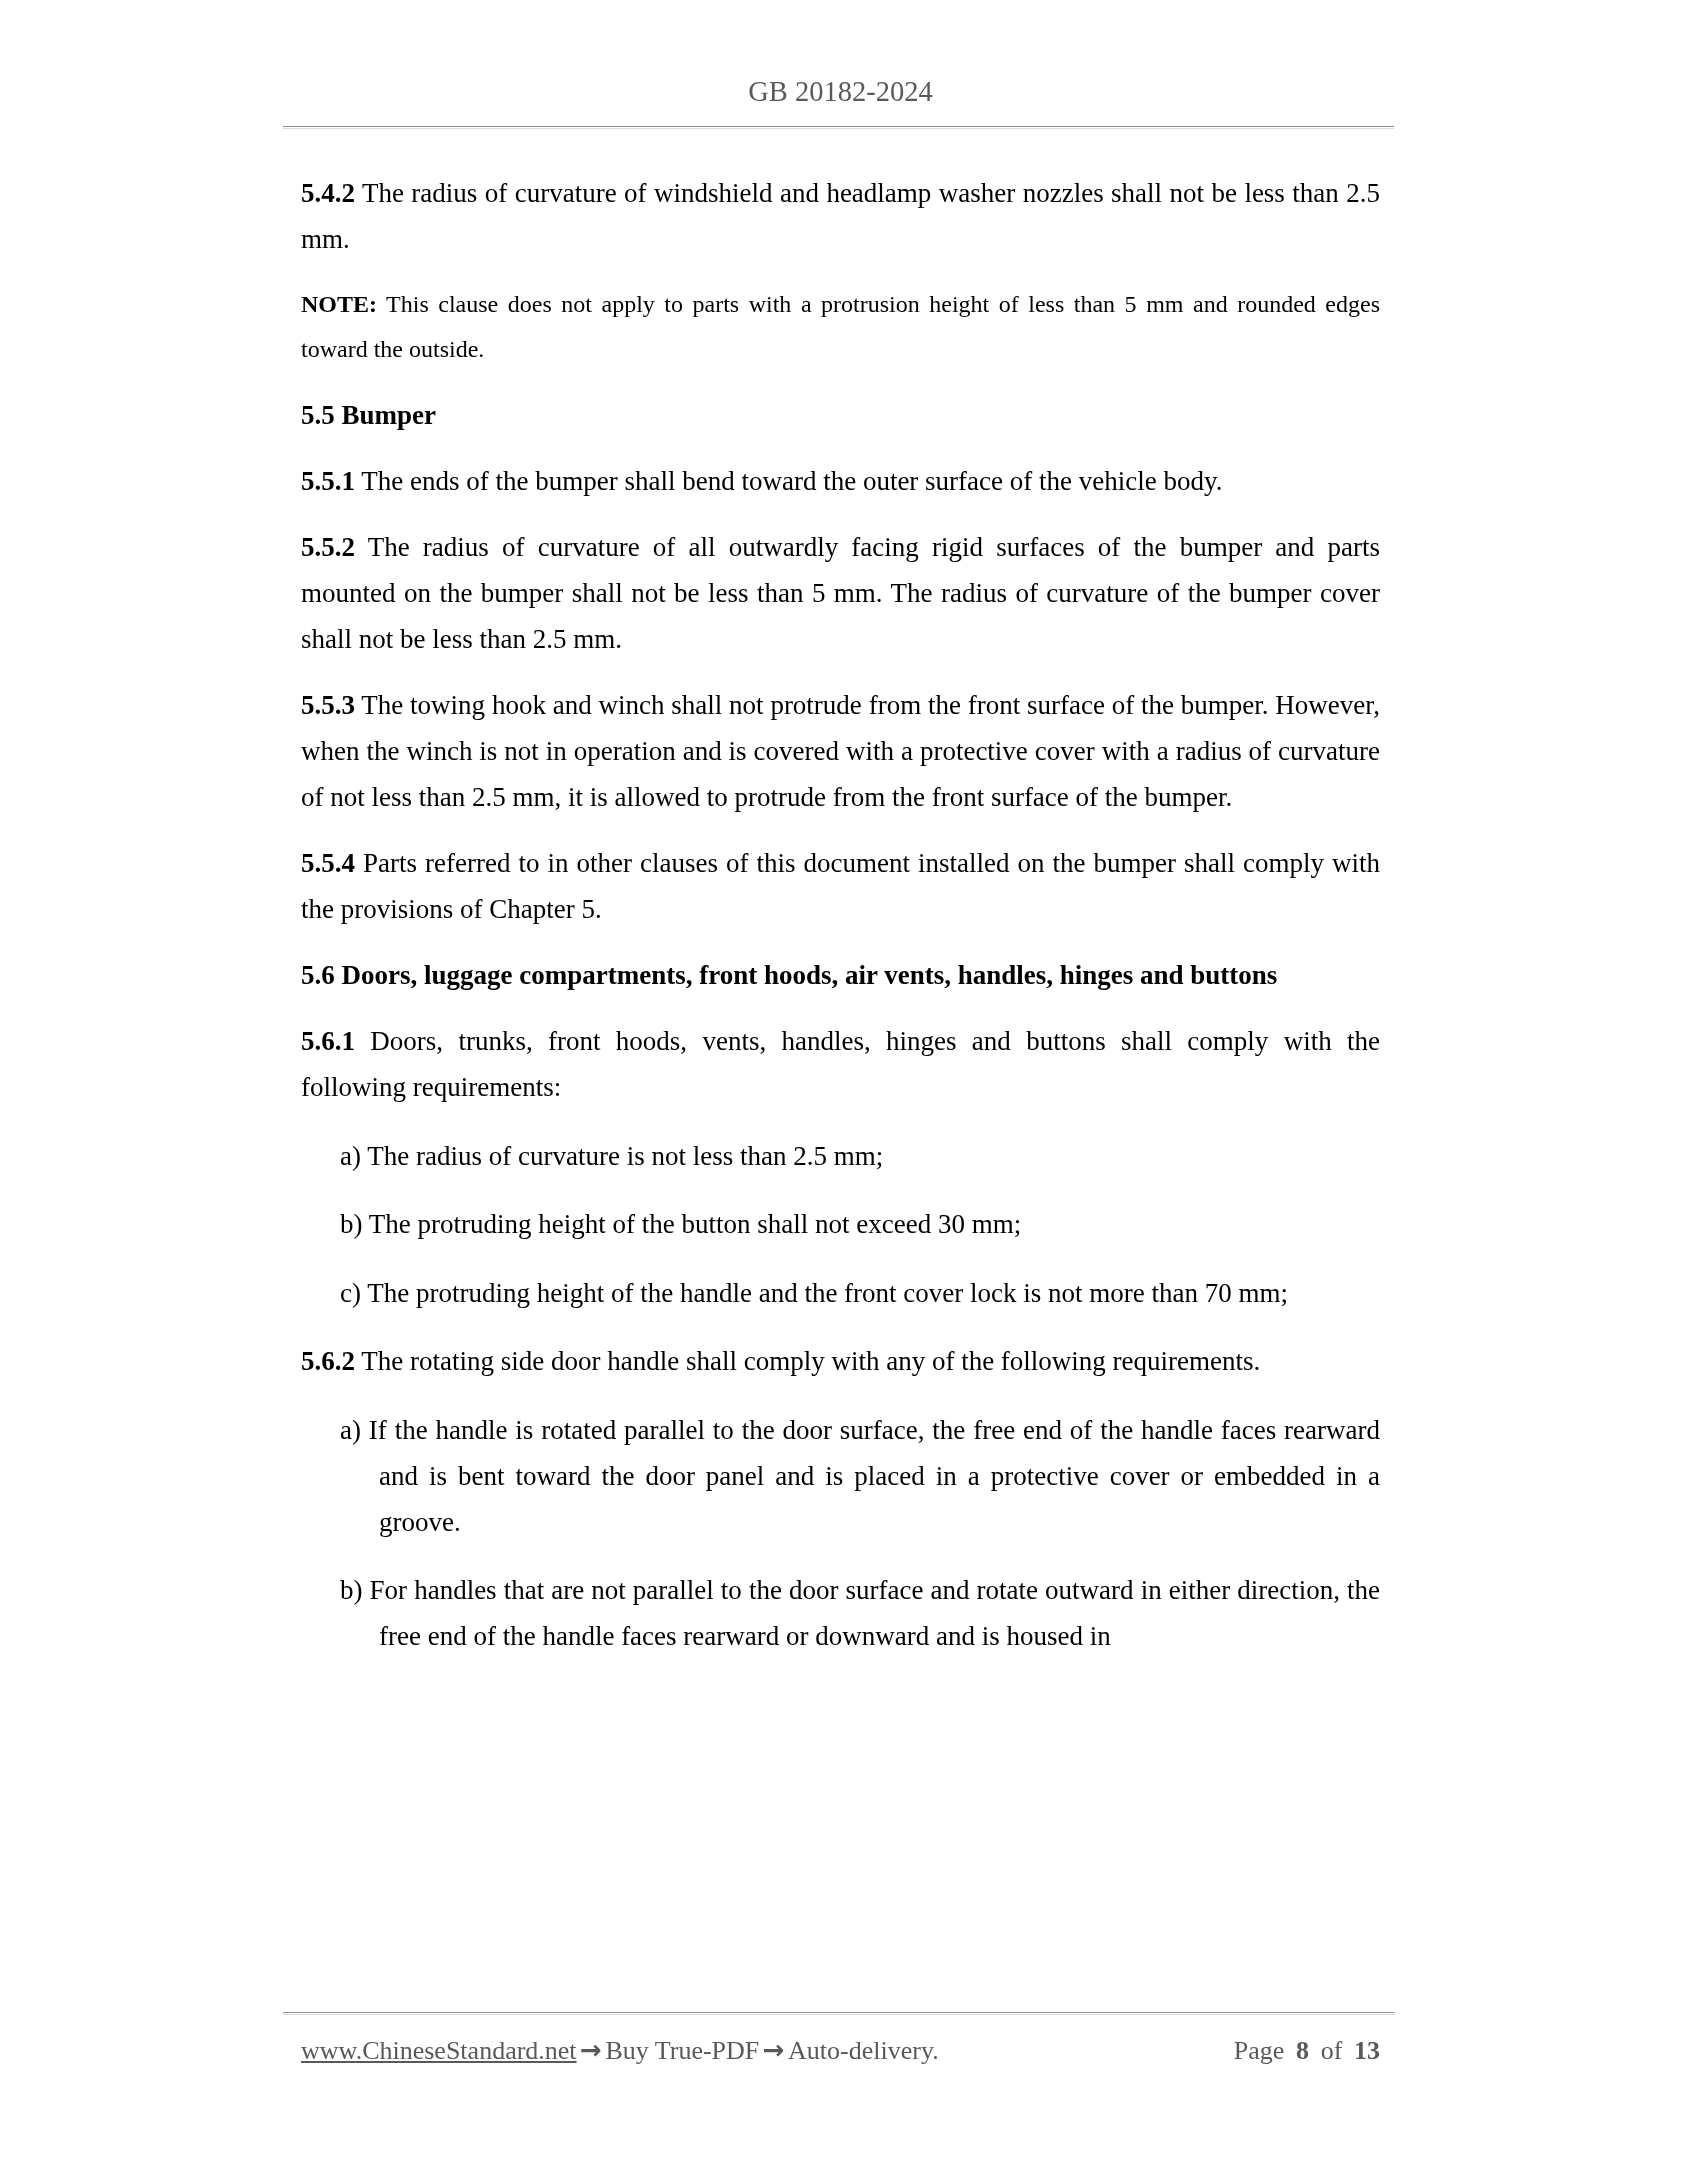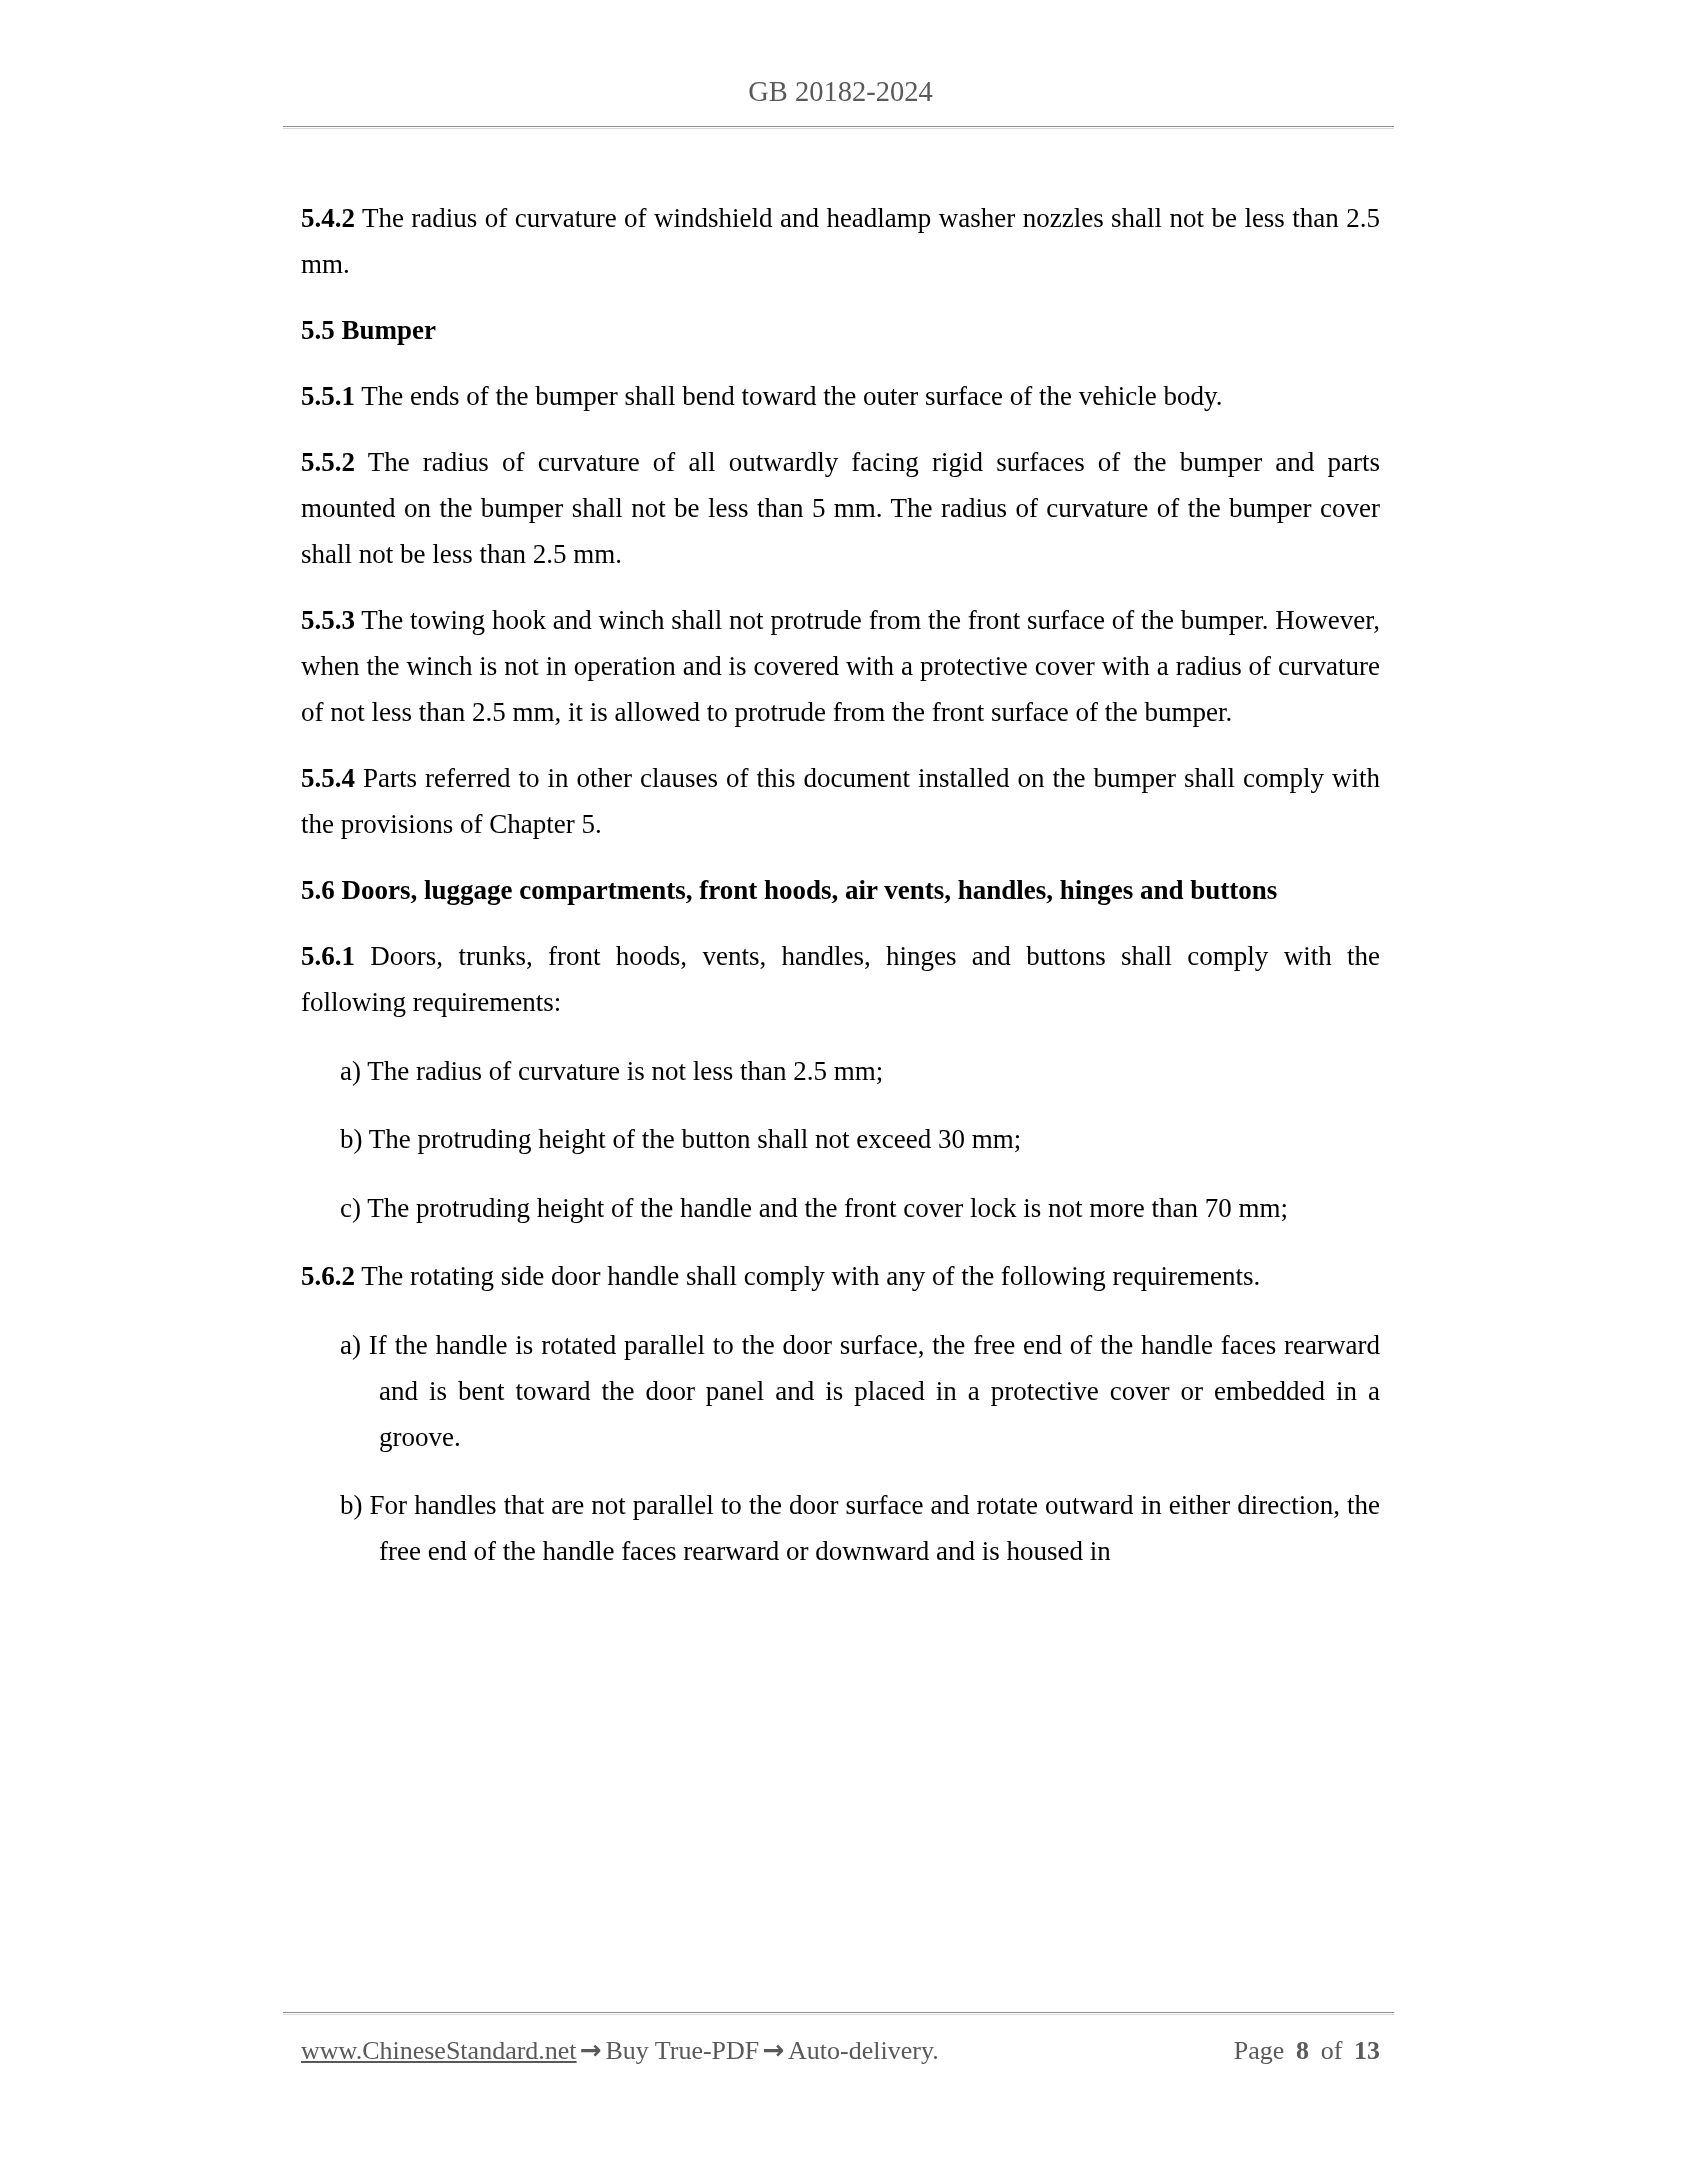--- a/index.html
+++ b/index.html
@@ -31,21 +31,21 @@
   }
   .rule {
     height: 0.9px;
     margin-left: -18px;
     width: 1111px;
     border-top: 1.7px solid #8e8e8e;
     border-bottom: 0.9px solid #d9d9d9;
   }
   .header-rule { margin-top: 17.3px; }
   .doc-body {
-    margin-top: 66px;
+    margin-top: 41px;
     font-size: 27px;
     line-height: 46px;
     text-align: justify;
   }
   .doc-body p { margin: 20px 0; }
   .doc-body p:first-child { margin-top: 0; }
   p.note {
     font-size: 24px;
     line-height: 45px;
   }
@@ -95,20 +95,21 @@
 
     <div class="doc-header">
       <span>GB 20182-2024</span>
     </div>
     <div class="rule header-rule"></div>
 
     <div class="doc-body">
 
       <p><strong class="num">5.4.2</strong> <span>The radius of curvature of windshield and headlamp washer nozzles shall not be less than 2.5 mm.</span></p>
 
+      <p class="note"><strong class="note-label">NOTE:</strong> <span>This clause does not apply to parts with a protrusion height of less than 5 mm and rounded edges toward the outside.</span></p>
 
       <p class="heading"><strong class="num">5.5</strong> <span>Bumper</span></p>
 
       <p><strong class="num">5.5.1</strong> <span>The ends of the bumper shall bend toward the outer surface of the vehicle body.</span></p>
 
       <p><strong class="num">5.5.2</strong> <span>The radius of curvature of all outwardly facing rigid surfaces of the bumper and parts mounted on the bumper shall not be less than 5 mm. The radius of curvature of the bumper cover shall not be less than 2.5 mm.</span></p>
 
 
       <p><strong class="num">5.5.3</strong> <span>The towing hook and winch shall not protrude from the front surface of the bumper. However, when the winch is not in operation and is covered with a protective cover with a radius of curvature of not less than 2.5 mm, it is allowed to protrude from the front surface of the bumper.</span></p>
 

